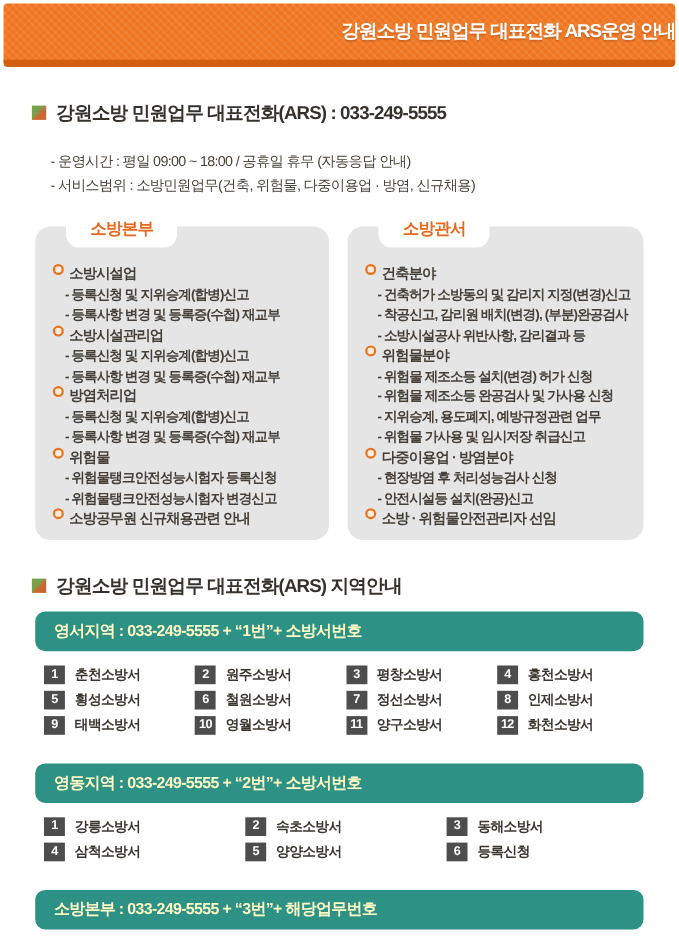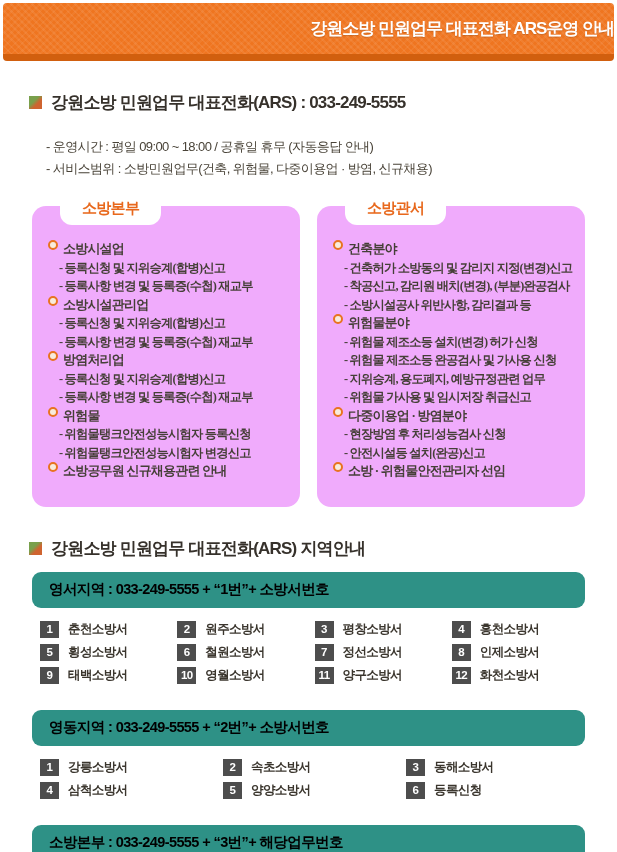--- a/index.html
+++ b/index.html
@@ -33,23 +33,22 @@
   .sec-title .sq {
     width:13px; height:13px; flex:none;
     background:linear-gradient(135deg,#79a04c 38%,#cf6430 62%);
   }
   .details { margin:22px 0 0 46px; }
   .details div { font-size:13px; line-height:22px; color:#494338; letter-spacing:-0.6px; }
   
   .boxes { display:flex; gap:17px; margin:26px 32px 0; }
   .box {
     flex:1; position:relative;
-    background:#f0abfc; border-radius:14px;
-    padding:34px 12px 26px 16px;
-    font-family:Liberation Serif, serif;
+    background:#e5e5e5; border-radius:14px;
+    padding:34px 12px 10px 16px;
   }
   .tab {
     position:absolute; top:-13px; left:28px;
     background:#ffffff; border-radius:12px;
     padding:6px 22px 7px;
     color:#e8681c; font-weight:bold; font-size:15px; letter-spacing:-0.7px;
   }
   .cat {
     display:flex; gap:5px;
     font-weight:bold; font-size:13px; color:#453f37;
@@ -63,21 +62,21 @@
   .item {
     font-size:12.3px; font-weight:600; color:#453f37;
     line-height:18.5px; padding-left:11px; letter-spacing:-0.8px;
     white-space:nowrap;
   }
   
   .bar {
     margin:12px 32px 0;
     background:#2e9186; border-radius:9px;
     padding:8px 0 9px 17px;
-    color:#000000; font-weight:bold; font-size:14.5px; letter-spacing:-0.6px;
+    color:#fef9c3; font-weight:bold; font-size:14.5px; letter-spacing:-0.6px;
   }
   .region.mt .bar { margin-top:26px; }
   .grid { display:grid; margin:13px 28px 0 40px; row-gap:6px; }
   .grid.cols4 { grid-template-columns:1fr 1fr 1fr 1fr; }
   .grid.cols3 { grid-template-columns:1fr 1fr 1fr; }
   .entry {
     display:flex; align-items:center; gap:9px;
     font-size:12.5px; font-weight:600; color:#3b362e; letter-spacing:-0.6px;
     white-space:nowrap;
   }

